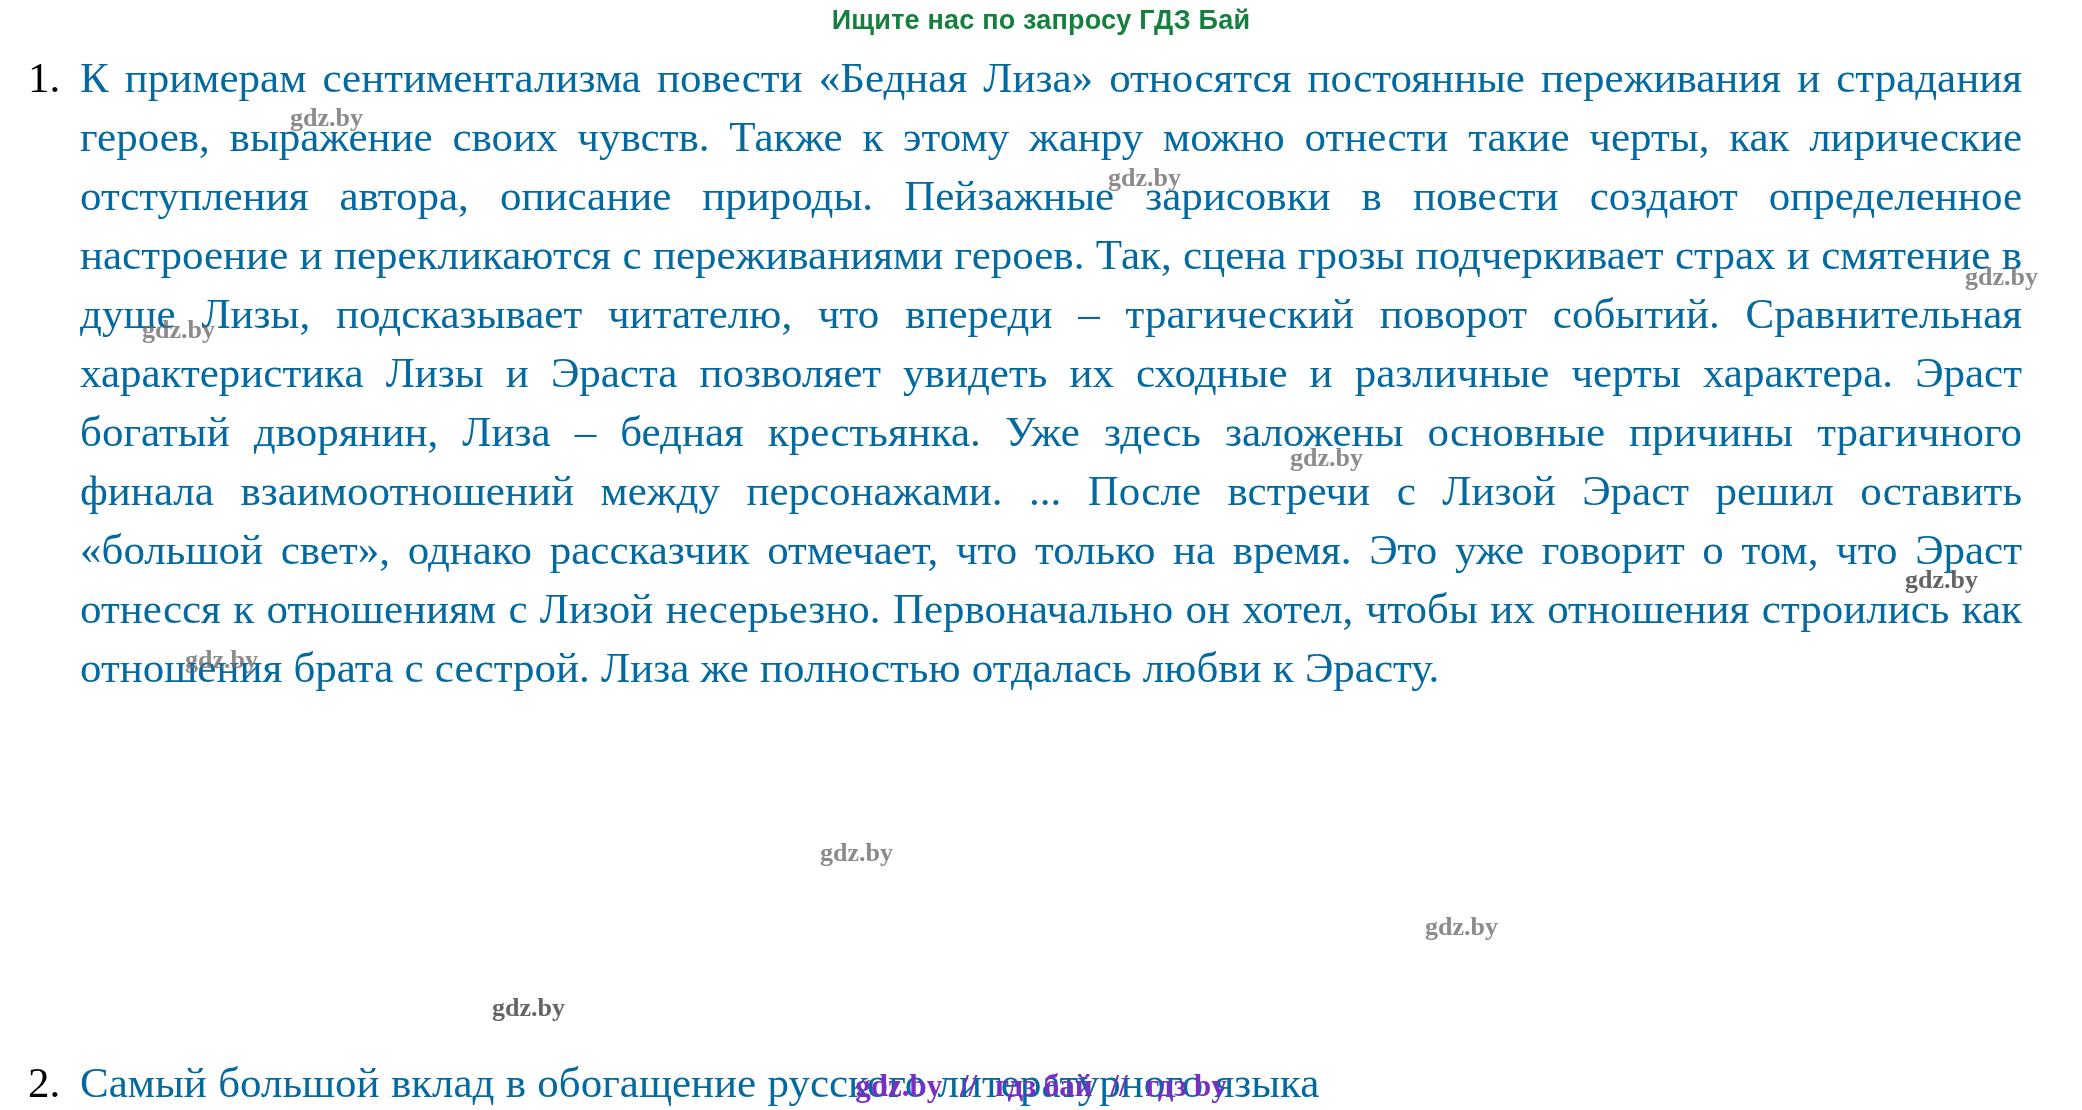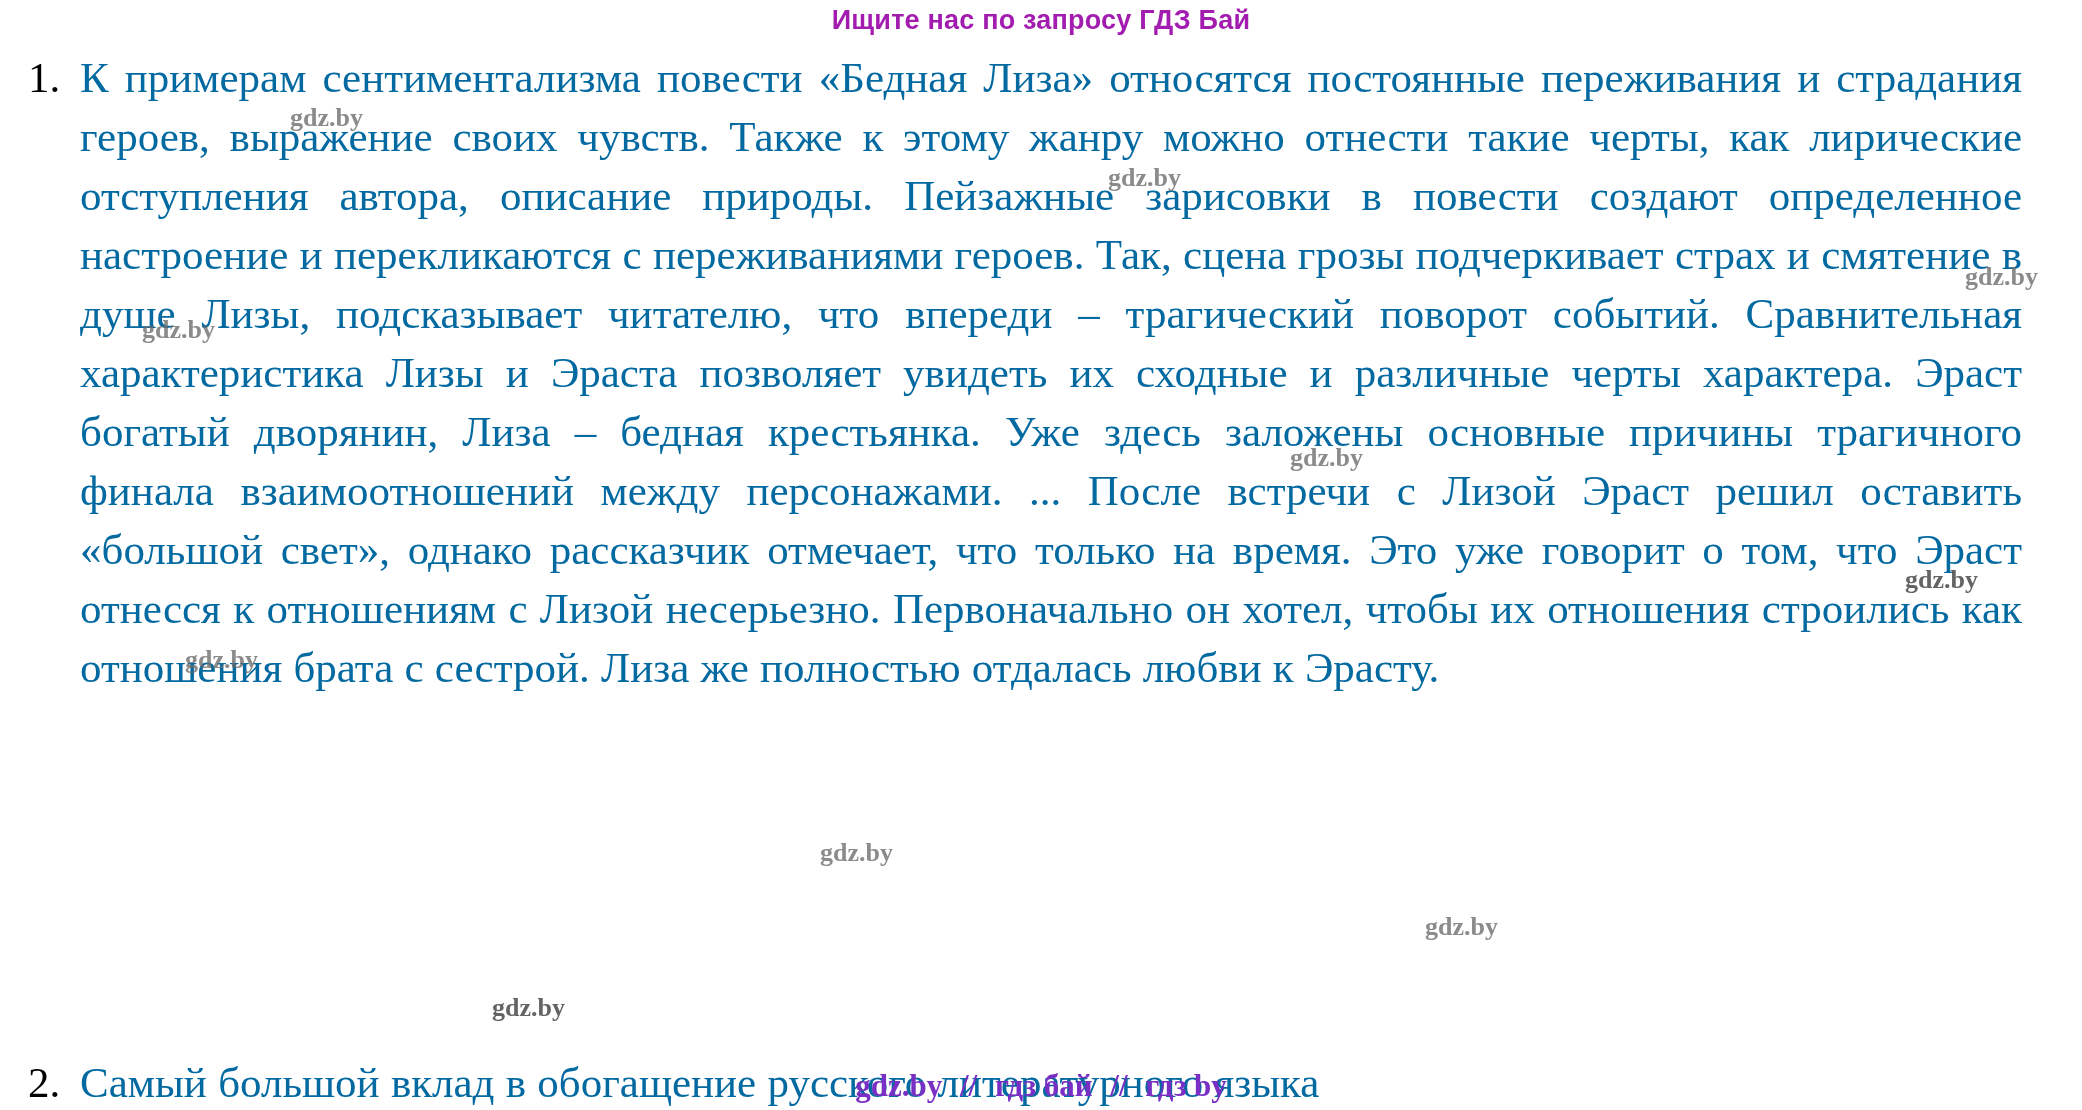--- a/index.html
+++ b/index.html
@@ -18,21 +18,21 @@
   
   .top-banner {
     position: absolute;
     top: 0px;
     left: 0;
     width: 100%;
     text-align: center;
     font-family: "Liberation Sans", sans-serif;
     font-size: 27px;
     font-weight: bold;
-    color: #a21caf;
+    color: #15803d;
     letter-spacing: 0.2px;
     line-height: 34px;
     padding-top: 3px;
   }
 
   
   .answer-block {
     position: absolute;
     top: 48px;
     left: 22px;

